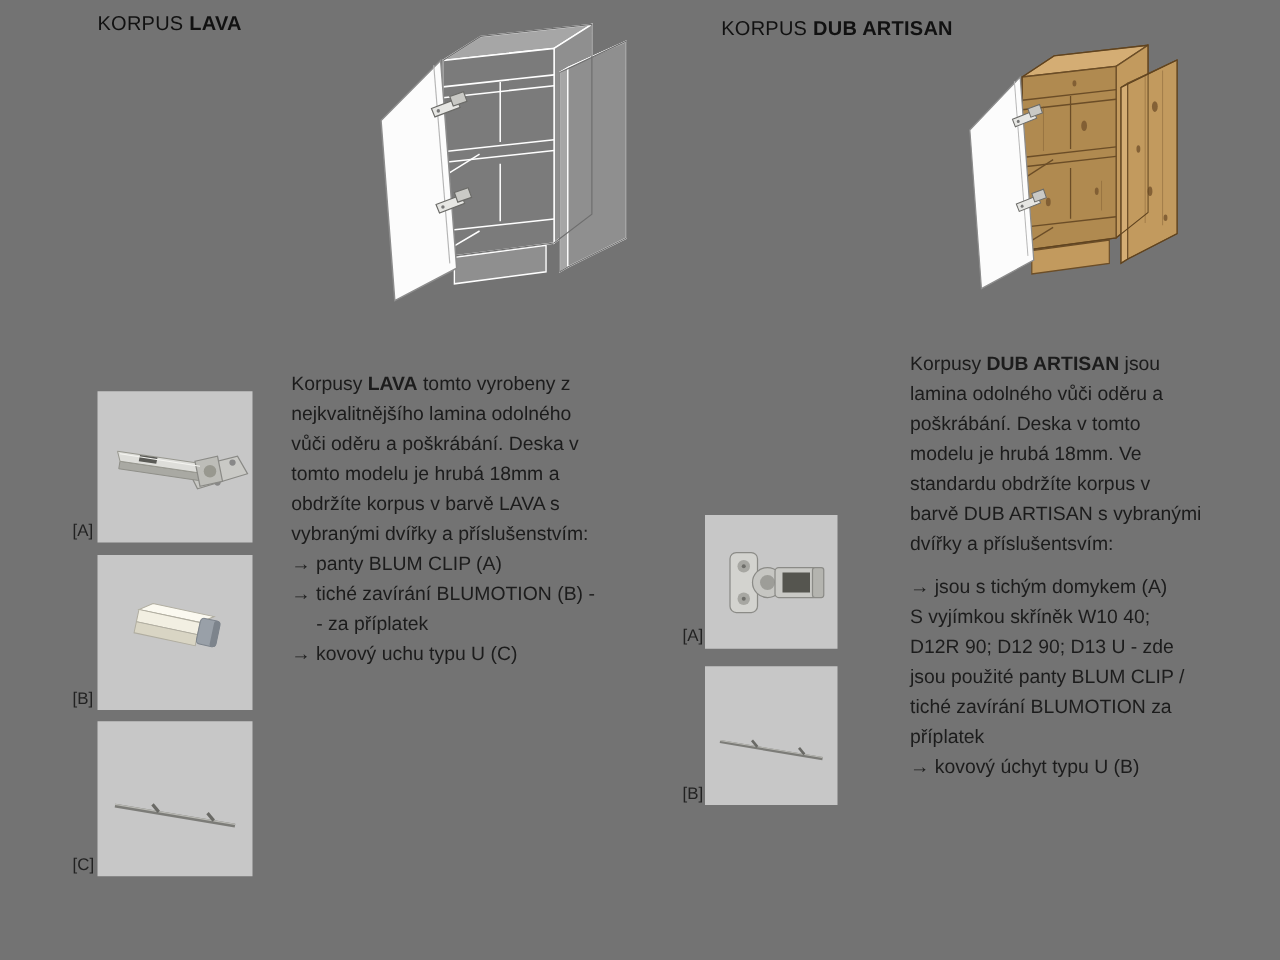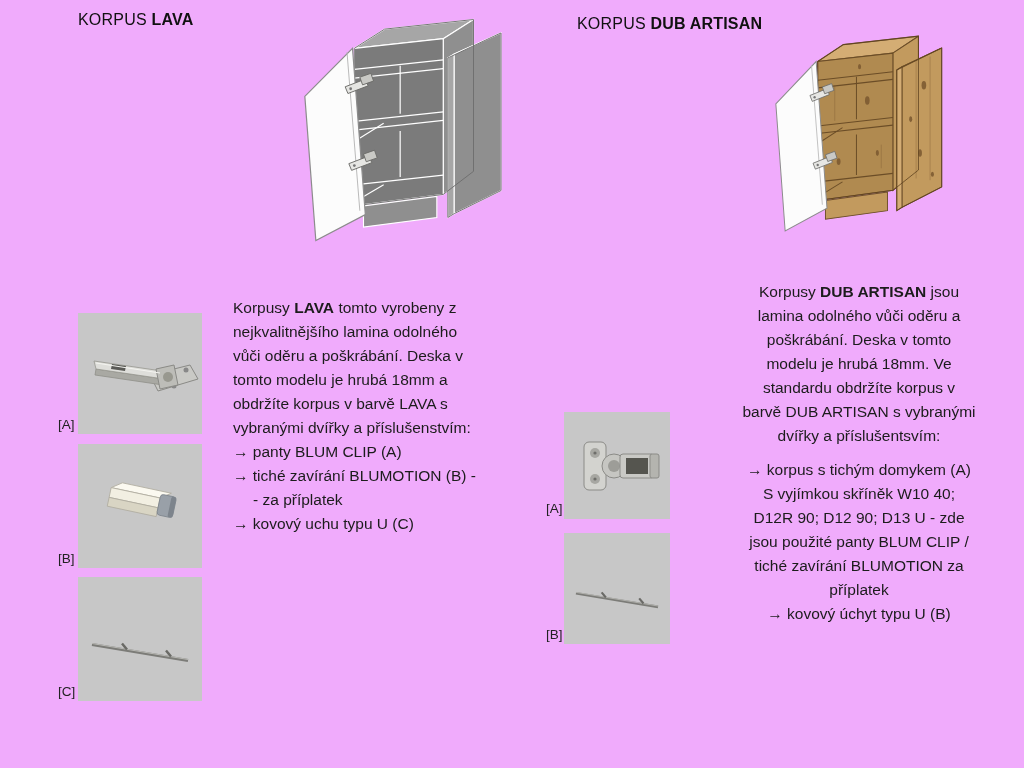--- a/index.html
+++ b/index.html
@@ -1,17 +1,17 @@
 <!DOCTYPE html>
 <html><head>
 <meta charset="utf-8">
 <style>
   html,body{margin:0;padding:0;background:#fff;}
   .canvas{
-    position:relative;width:1024px;height:768px;background:#f0abfc;
+    position:relative;width:1024px;height:768px;background:#737373;
     font-family:"Liberation Sans","DejaVu Sans",sans-serif;color:#1c1c1c;
     overflow:hidden;
   }
   .abs{position:absolute;}
   .title{font-size:16px;letter-spacing:.2px;color:#111;}
   .title b{font-weight:700;}
   .textblock{font-size:15.5px;line-height:24px;color:#1c1c1c;}
   .ln{height:24px;white-space:pre;}
   .ln .b{font-weight:700;}
   .bullets{}
@@ -179,30 +179,30 @@
     <div class="ln">obdržíte korpus v barvě LAVA s</div>
     <div class="ln">vybranými dvířky a příslušenstvím:</div>
     <div class="bullets">
       <div class="ln">→ panty BLUM CLIP (A)</div>
       <div class="ln">→ tiché zavírání BLUMOTION (B) -</div>
       <div class="ln indent">- za příplatek</div>
       <div class="ln">→ kovový uchu typu U (C)</div>
     </div>
   </div>
 
-  <div class="abs textblock" style="left:728px;top:280px;width:262px;text-align:center;">
+  <div class="abs textblock" style="left:728px;top:280px;width:262px;">
     <div class="ln"><span>Korpusy </span><span class="b">DUB ARTISAN</span><span> jsou</span></div>
     <div class="ln">lamina odolného vůči oděru a</div>
     <div class="ln">poškrábání. Deska v tomto</div>
     <div class="ln">modelu je hrubá 18mm. Ve</div>
     <div class="ln">standardu obdržíte korpus v</div>
     <div class="ln">barvě DUB ARTISAN s vybranými</div>
     <div class="ln">dvířky a příslušentsvím:</div>
     <div class="bullets" style="margin-top:10px;">
-      <div class="ln">→ korpus s tichým domykem (A)</div>
+      <div class="ln">→ jsou s tichým domykem (A)</div>
       <div class="ln">S vyjímkou skříněk W10 40;</div>
       <div class="ln">D12R 90; D12 90; D13 U - zde</div>
       <div class="ln">jsou použité panty BLUM CLIP /</div>
       <div class="ln">tiché zavírání BLUMOTION za</div>
       <div class="ln">příplatek</div>
       <div class="ln">→ kovový úchyt typu U (B)</div>
     </div>
   </div>
 
 </div>

